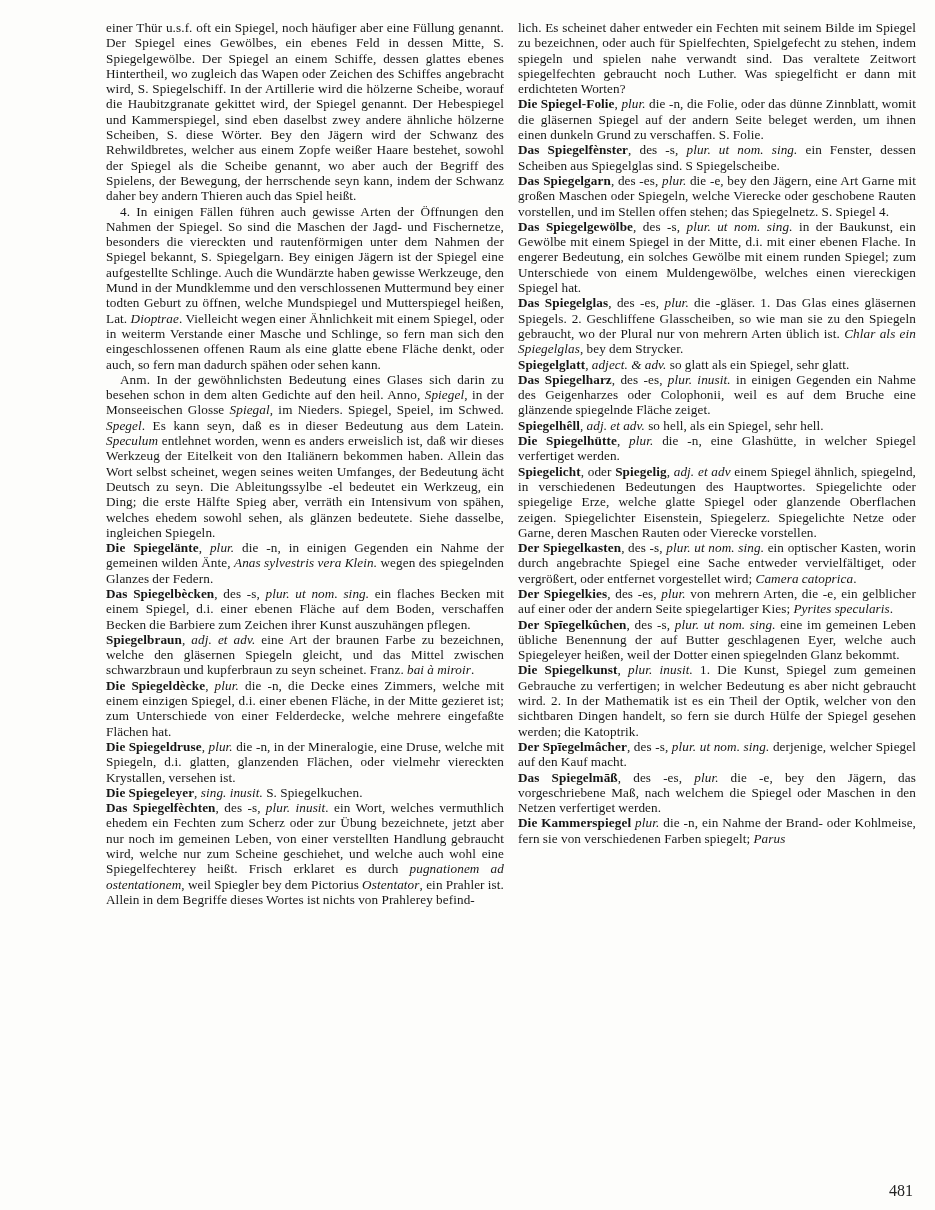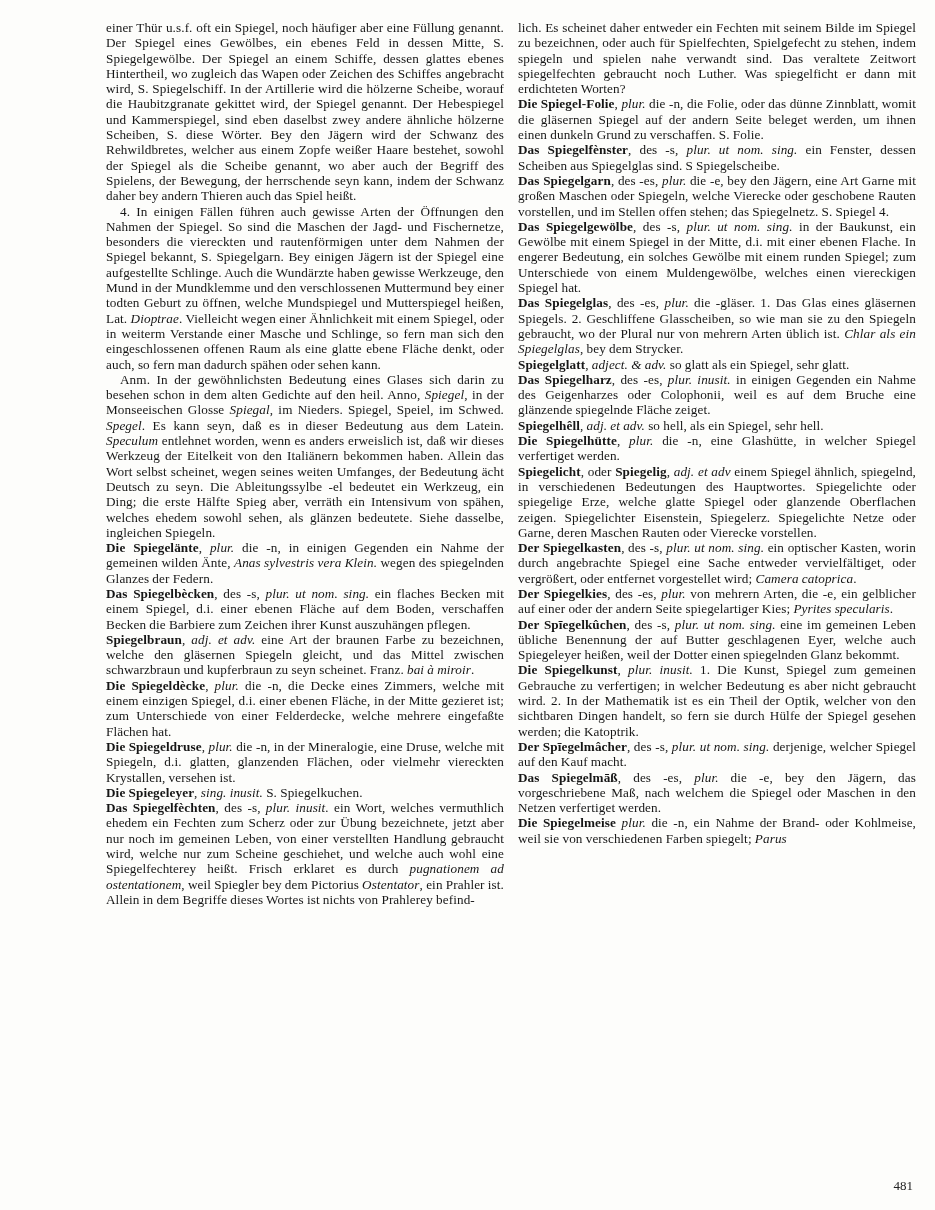--- a/index.html
+++ b/index.html
@@ -39,22 +39,22 @@
     padding: 0;
     text-indent: 0;
   }
   .para.indent { text-indent: 14px; }
   .seg-normal { font-style: normal; font-weight: normal; }
   .seg-bold   { font-weight: bold; }
   .seg-italic { font-style: italic; }
   .page-number {
     position: absolute;
     right: 22px;
-    bottom: 16px;
-    font-size: 13px;
+    bottom: 10px;
+    font-size: 16px;
     color: #222;
   }
 </style>
 </head>
 <body>
 
 <div class="page">
   <div class="columns">
     <div class="column">
         <p class="para"><span class="seg-normal">einer Thür u.s.f. oft ein Spiegel, noch häufiger aber eine Füllung genannt. Der Spiegel eines Gewölbes, ein ebenes Feld in dessen Mitte, S. Spiegelgewölbe. Der Spiegel an einem Schiffe, dessen glattes ebenes Hintertheil, wo zugleich das Wapen oder Zeichen des Schiffes angebracht wird, S. Spiegelschiff. In der Artillerie wird die hölzerne Scheibe, worauf die Haubitzgranate gekittet wird, der Spiegel genannt. Der Hebespiegel und Kammerspiegel, sind eben daselbst zwey andere ähnliche hölzerne Scheiben, S. diese Wörter. Bey den Jägern wird der Schwanz des Rehwildbretes, welcher aus einem Zopfe weißer Haare bestehet, sowohl der Spiegel als die Scheibe genannt, wo aber auch der Begriff des Spielens, der Bewegung, der herrschende seyn kann, indem der Schwanz daher bey andern Thieren auch das Spiel heißt.</span></p>
@@ -79,17 +79,17 @@
         <p class="para"><span class="seg-bold">Das Spiegelharz</span><span class="seg-normal">, des -es, </span><span class="seg-italic">plur. inusit.</span><span class="seg-normal"> in einigen Gegenden ein Nahme des Geigenharzes oder Colophonii, weil es auf dem Bruche eine glänzende spiegelnde Fläche zeiget.</span></p>
         <p class="para"><span class="seg-bold">Spiegelhêll</span><span class="seg-normal">, </span><span class="seg-italic">adj. et adv.</span><span class="seg-normal"> so hell, als ein Spiegel, sehr hell.</span></p>
         <p class="para"><span class="seg-bold">Die Spiegelhütte</span><span class="seg-normal">, </span><span class="seg-italic">plur.</span><span class="seg-normal"> die -n, eine Glashütte, in welcher Spiegel verfertiget werden.</span></p>
         <p class="para"><span class="seg-bold">Spiegelicht</span><span class="seg-normal">, oder </span><span class="seg-bold">Spiegelig</span><span class="seg-normal">, </span><span class="seg-italic">adj. et adv</span><span class="seg-normal"> einem Spiegel ähnlich, spiegelnd, in verschiedenen Bedeutungen des Hauptwortes. Spiegelichte oder spiegelige Erze, welche glatte Spiegel oder glanzende Oberflachen zeigen. Spiegelichter Eisenstein, Spiegelerz. Spiegelichte Netze oder Garne, deren Maschen Rauten oder Vierecke vorstellen.</span></p>
         <p class="para"><span class="seg-bold">Der Spiegelkasten</span><span class="seg-normal">, des -s, </span><span class="seg-italic">plur. ut nom. sing.</span><span class="seg-normal"> ein optischer Kasten, worin durch angebrachte Spiegel eine Sache entweder vervielfältiget, oder vergrößert, oder entfernet vorgestellet wird; </span><span class="seg-italic">Camera catoprica</span><span class="seg-normal">.</span></p>
         <p class="para"><span class="seg-bold">Der Spiegelkies</span><span class="seg-normal">, des -es, </span><span class="seg-italic">plur.</span><span class="seg-normal"> von mehrern Arten, die -e, ein gelblicher auf einer oder der andern Seite spiegelartiger Kies; </span><span class="seg-italic">Pyrites specularis</span><span class="seg-normal">.</span></p>
         <p class="para"><span class="seg-bold">Der Spīegelkûchen</span><span class="seg-normal">, des -s, </span><span class="seg-italic">plur. ut nom. sing.</span><span class="seg-normal"> eine im gemeinen Leben übliche Benennung der auf Butter geschlagenen Eyer, welche auch Spiegeleyer heißen, weil der Dotter einen spiegelnden Glanz bekommt.</span></p>
         <p class="para"><span class="seg-bold">Die Spiegelkunst</span><span class="seg-normal">, </span><span class="seg-italic">plur. inusit.</span><span class="seg-normal"> 1. Die Kunst, Spiegel zum gemeinen Gebrauche zu verfertigen; in welcher Bedeutung es aber nicht gebraucht wird. 2. In der Mathematik ist es ein Theil der Optik, welcher von den sichtbaren Dingen handelt, so fern sie durch Hülfe der Spiegel gesehen werden; die Katoptrik.</span></p>
         <p class="para"><span class="seg-bold">Der Spīegelmâcher</span><span class="seg-normal">, des -s, </span><span class="seg-italic">plur. ut nom. sing.</span><span class="seg-normal"> derjenige, welcher Spiegel auf den Kauf macht.</span></p>
         <p class="para"><span class="seg-bold">Das Spiegelmāß</span><span class="seg-normal">, des -es, </span><span class="seg-italic">plur.</span><span class="seg-normal"> die -e, bey den Jägern, das vorgeschriebene Maß, nach welchem die Spiegel oder Maschen in den Netzen verfertiget werden.</span></p>
-        <p class="para"><span class="seg-bold">Die Spiegelmeise</span><span class="seg-normal"> </span><span class="seg-italic">plur.</span><span class="seg-normal"> die -n, ein Nahme der Brand- oder Kohlmeise, weil sie von verschiedenen Farben spiegelt; </span><span class="seg-italic">Parus</span></p>
+        <p class="para"><span class="seg-bold">Die Kammerspiegel</span><span class="seg-normal"> </span><span class="seg-italic">plur.</span><span class="seg-normal"> die -n, ein Nahme der Brand- oder Kohlmeise, fern sie von verschiedenen Farben spiegelt; </span><span class="seg-italic">Parus</span></p>
       </div>
   </div>
   <div class="page-number">481</div>
 </div>
 
 </body></html>

